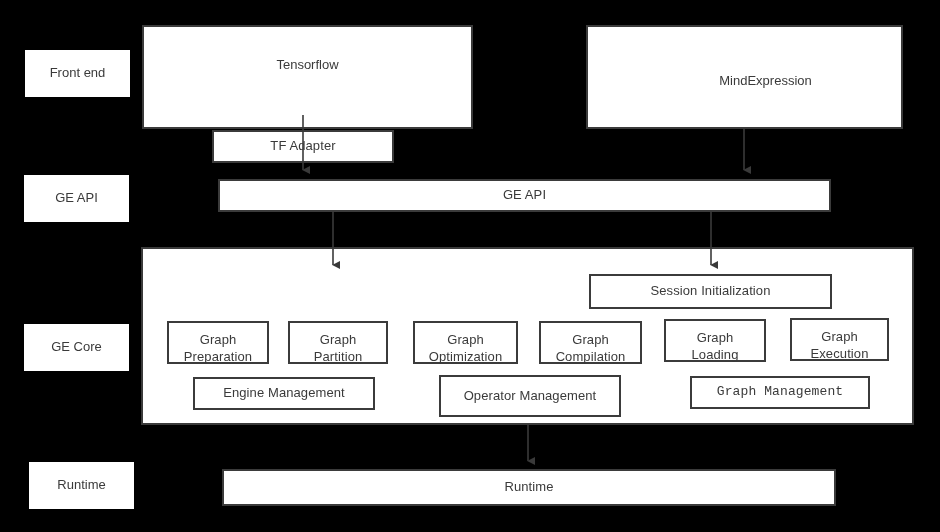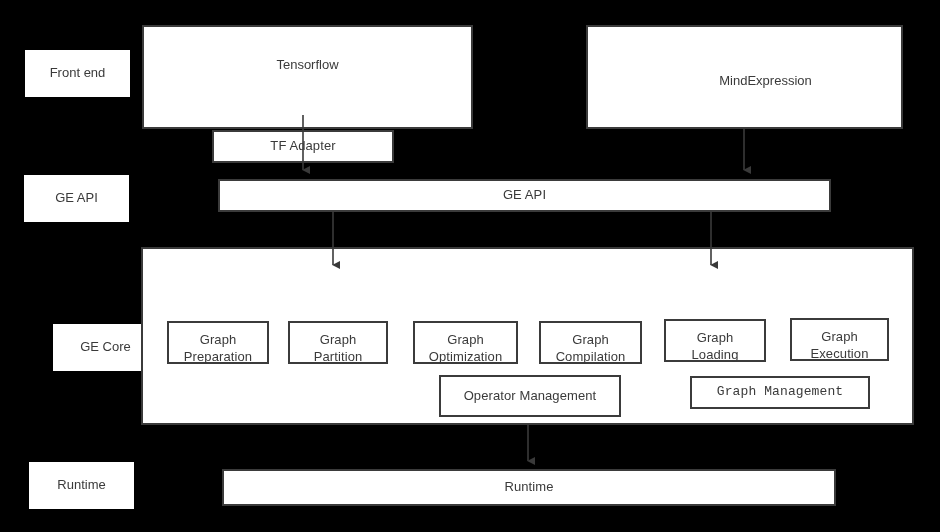--- a/index.html
+++ b/index.html
@@ -75,21 +75,21 @@
 <div id="canvas">
 
   <div class="label-box" style="left:25px; top:50px; width:105px; height:47px;">
     <span>Front end</span>
   </div>
 
   <div class="label-box" style="left:24px; top:175px; width:105px; height:47px;">
     <span>GE API</span>
   </div>
 
-  <div class="label-box" style="left:24px; top:324px; width:105px; height:47px;margin-left:29px;">
+  <div class="label-box" style="left:24px; top:324px; width:105px; height:47px;">
     <span>GE Core</span>
   </div>
 
   <div class="label-box" style="left:29px; top:462px; width:105px; height:47px;">
     <span>Runtime</span>
   </div>
 
   <div class="group" style="left:142px; top:25px; width:331px; height:104px;padding-left:16px;">
     <div class="group-title" style="top:30px;">Tensorflow</div>
   </div>
@@ -101,20 +101,23 @@
     <div class="group-title" style="top:46px;padding-left:42px;">MindExpression</div>
   </div>
 
   <div class="box" style="left:218px; top:179px; width:613px; height:33px;">
     <span>GE API</span>
   </div>
 
   <div class="group" style="left:141px; top:247px; width:773px; height:178px;"></div>
 
 
+  <div class="box" style="left:589px; top:274px; width:243px; height:35px;">
+    <span>Session Initialization</span>
+  </div>
 
   <div class="box" style="left:167px; top:321px; width:102px; height:43px;">
     <span class="two-line">Graph
 Preparation</span>
   </div>
   <div class="box" style="left:288px; top:321px; width:100px; height:43px;">
     <span class="two-line">Graph
 Partition</span>
   </div>
   <div class="box" style="left:413px; top:321px; width:105px; height:43px;">
@@ -127,20 +130,23 @@
   </div>
   <div class="box" style="left:664px; top:319px; width:102px; height:43px;">
     <span class="two-line">Graph
 Loading</span>
   </div>
   <div class="box" style="left:790px; top:318px; width:99px; height:43px;">
     <span class="two-line">Graph
 Execution</span>
   </div>
 
+  <div class="box" style="left:193px; top:377px; width:182px; height:33px;">
+    <span>Engine Management</span>
+  </div>
   <div class="box" style="left:439px; top:375px; width:182px; height:42px;">
     <span>Operator Management</span>
   </div>
   <div class="box" style="left:690px; top:376px; width:180px; height:33px;font-family:Liberation Mono, monospace;">
     <span>Graph Management</span>
   </div>
 
   <div class="box" style="left:222px; top:469px; width:614px; height:37px;">
     <span>Runtime</span>
   </div>

